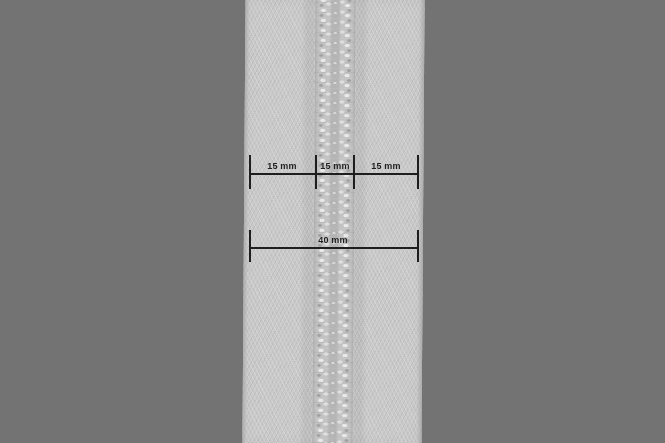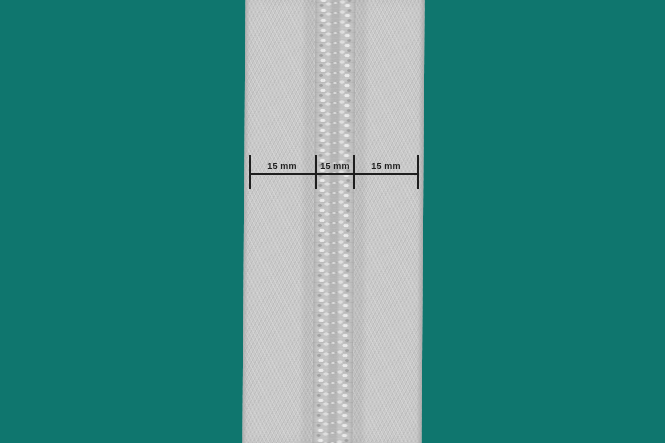--- a/index.html
+++ b/index.html
@@ -5,21 +5,21 @@
   html, body {
     margin: 0;
     padding: 0;
     background: #ffffff;
     font-family: "Liberation Sans", sans-serif;
   }
   .stage {
     position: relative;
     width: 665px;
     height: 443px;
-    background: #0f766e;
+    background: #737373;
     overflow: hidden;
   }
 
   
   .zipper {
     position: absolute;
     left: 244px;
     top: -2px;
     width: 179px;
     height: 447px;
@@ -156,14 +156,20 @@
     <div class="dim-line"></div>
     <div class="tick tick-1"></div>
     <div class="tick tick-2"></div>
     <div class="tick tick-3"></div>
     <div class="tick tick-4"></div>
     <span class="dim-label label-seg-1">15 mm</span>
     <span class="dim-label label-seg-2">15 mm</span>
     <span class="dim-label label-seg-3">15 mm</span>
   </div>
 
+  <div class="dim dim-bottom">
+    <div class="dim-line"></div>
+    <div class="tick tick-1"></div>
+    <div class="tick tick-4"></div>
+    <span class="dim-label label-total">40 mm</span>
+  </div>
 
 </div>
 
 </body></html>

